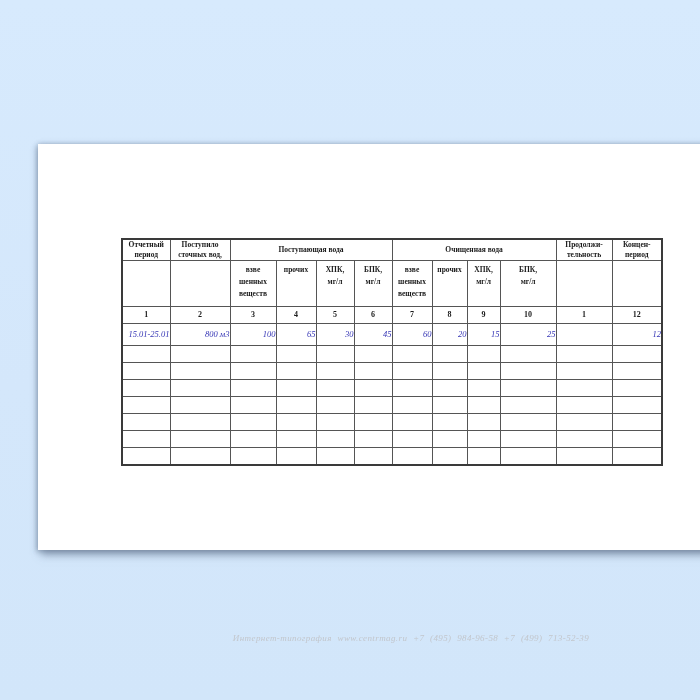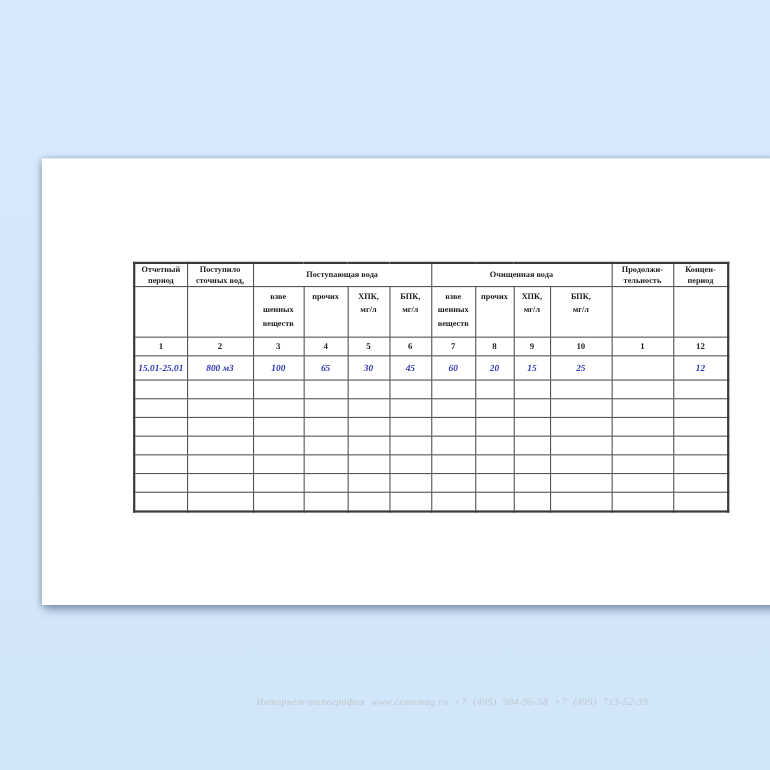--- a/index.html
+++ b/index.html
@@ -32,22 +32,22 @@
     font-weight:bold;font-size:7.5px;line-height:1.3;color:#1a1a1a;
     text-align:center;vertical-align:middle;white-space:pre-line;
   }
   .band-b td.h{vertical-align:top;padding-top:3px;line-height:1.65;}
   td.h-left{text-align:center;vertical-align:top;padding:1px 0 0 2px;}
   .num{
     font-weight:bold;font-size:8px;color:#1a1a1a;
     text-align:center;vertical-align:middle;
   }
   .data{
-    font-weight:bold;font-style:italic;font-size:8.5px;
-    text-align:center;vertical-align:middle;
+    font-weight:normal;font-style:italic;font-size:8.5px;
+    text-align:right;vertical-align:middle;
   }
   .empty-cell{height:16px;}
   .footer{
     position:absolute;left:43px;top:489px;width:660px;
     text-align:center;
     font-style:italic;font-size:9px;letter-spacing:.4px;word-spacing:3px;
     color:#c2c6cc;
   }
 </style>
 </head>

